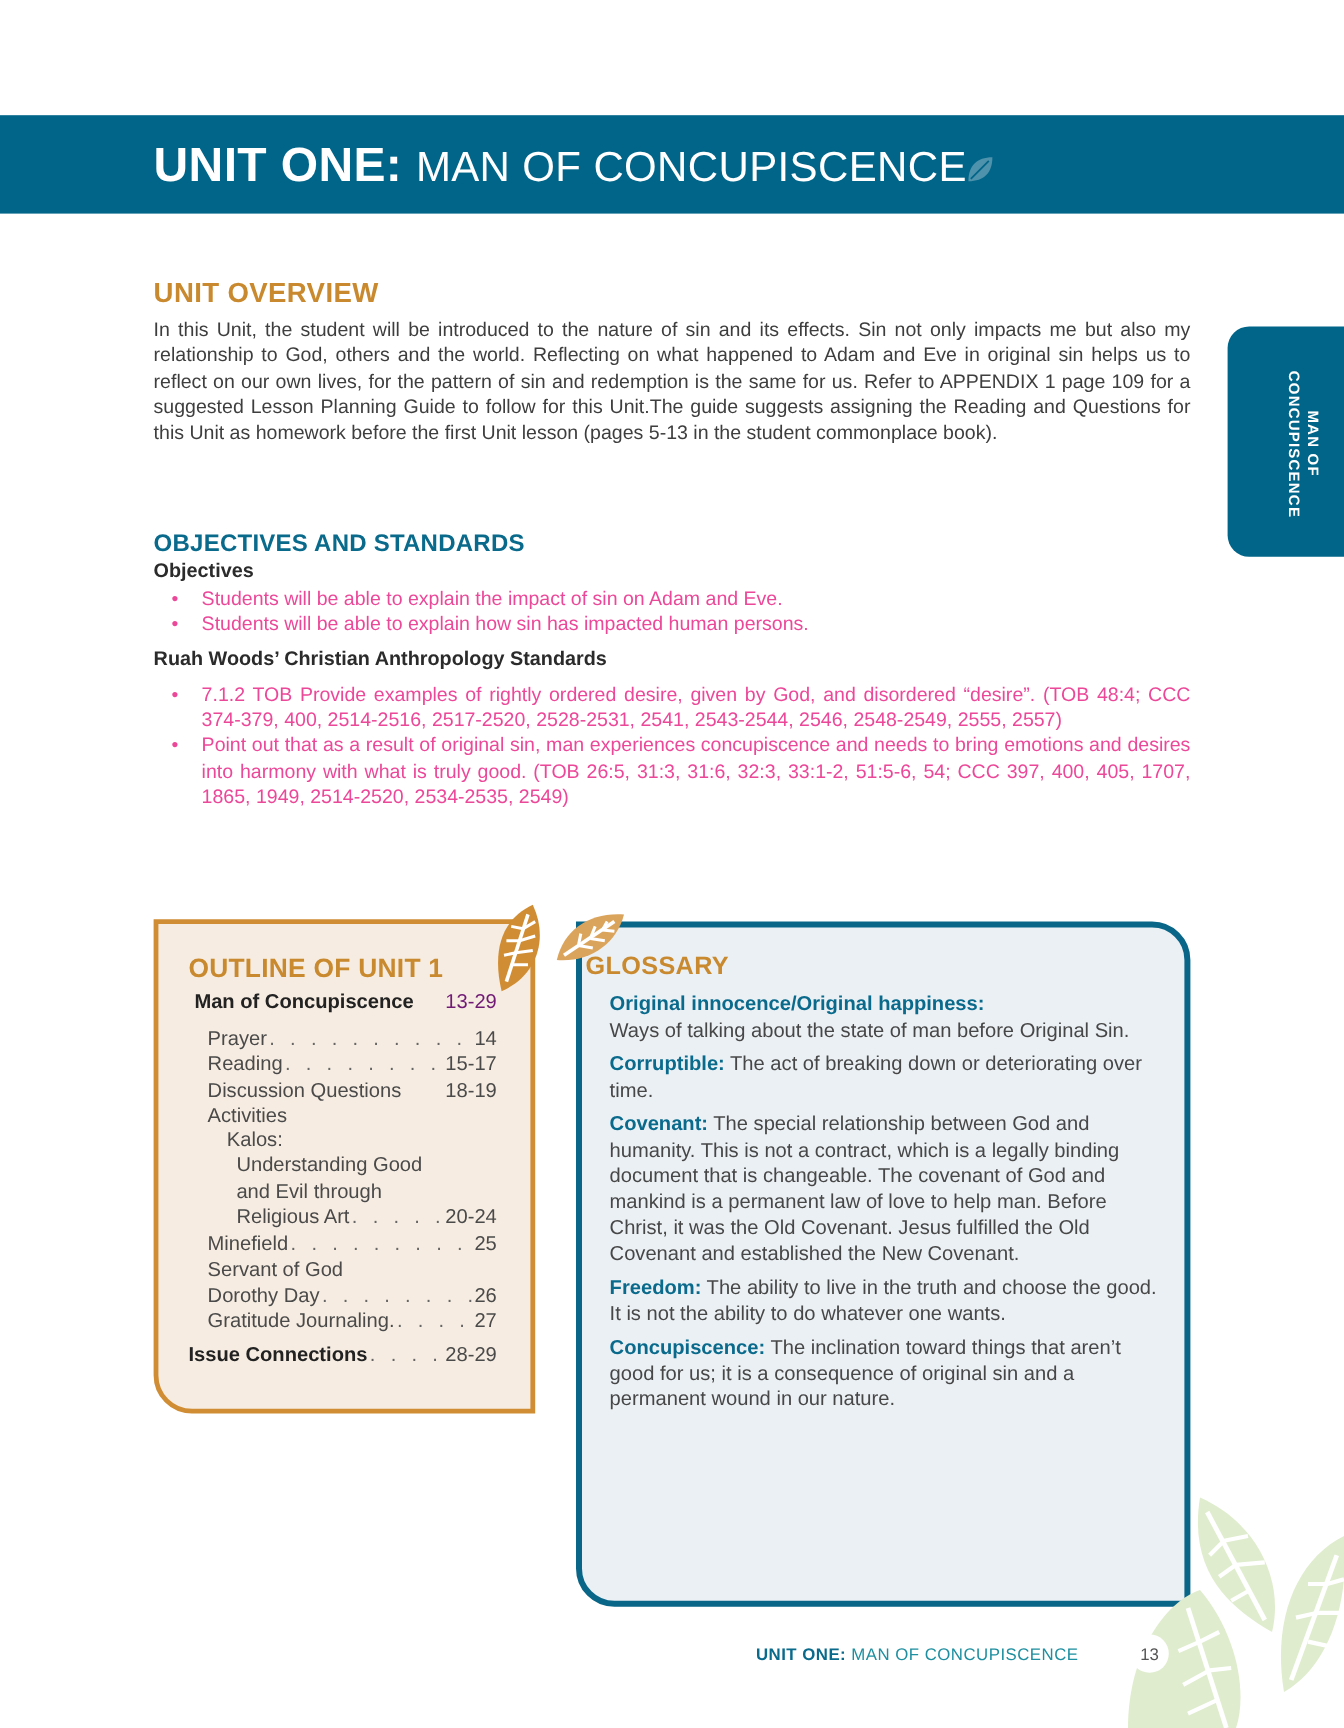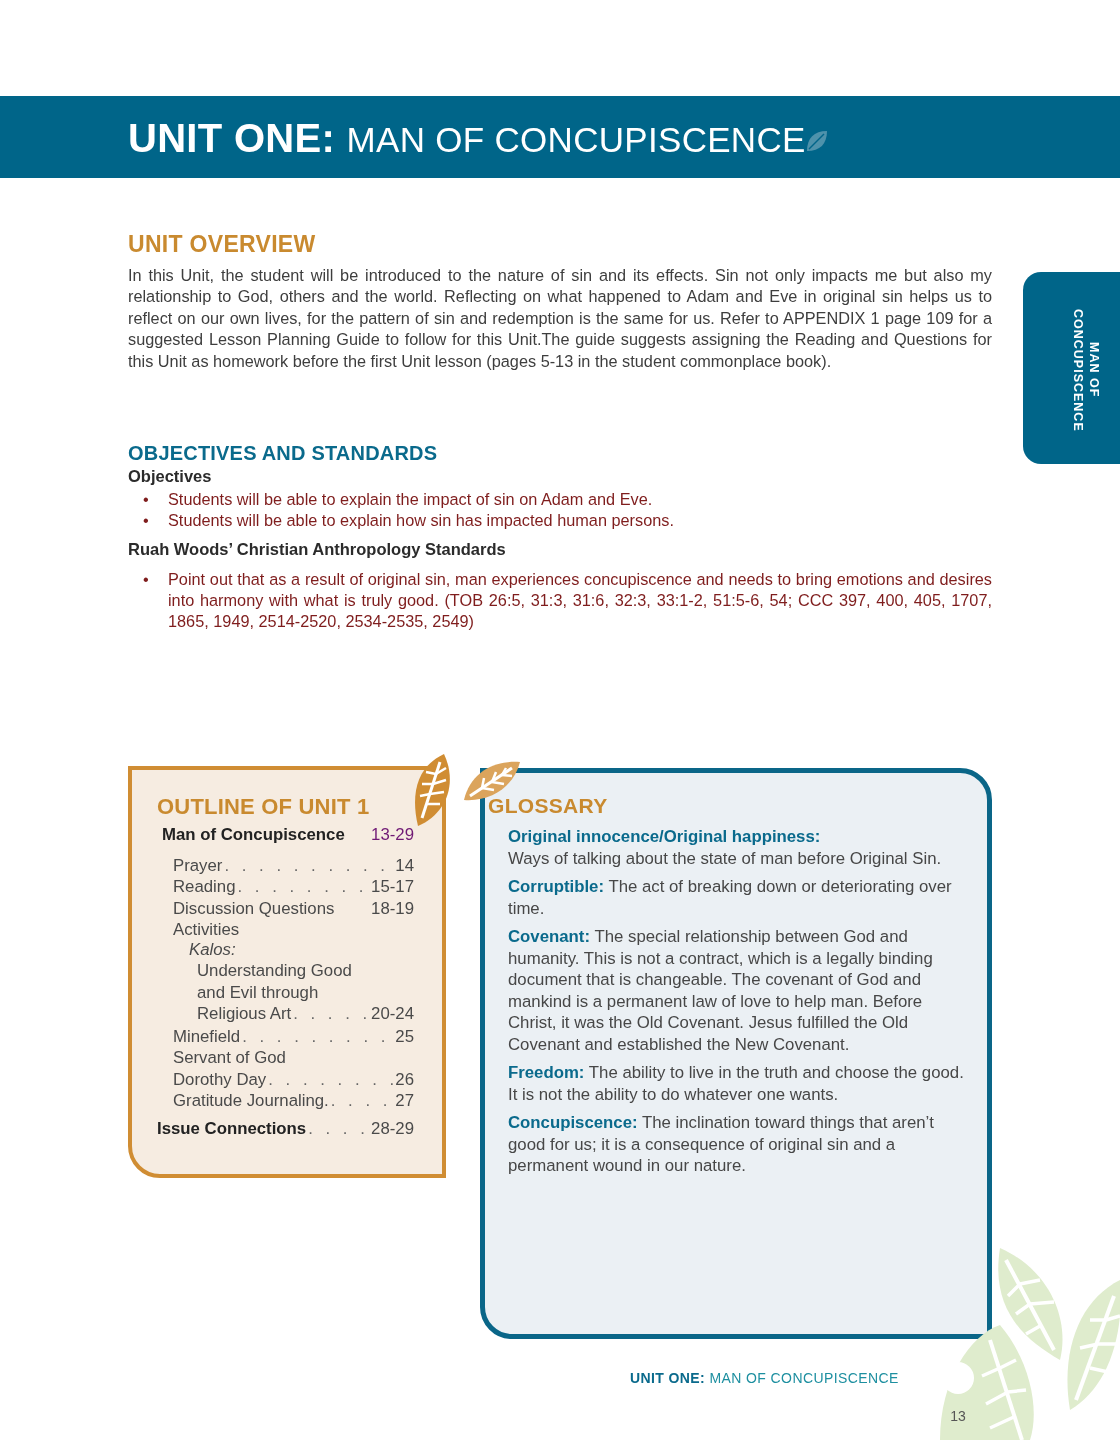--- a/index.html
+++ b/index.html
@@ -36,57 +36,57 @@
 
   .overview-title { position: absolute; left: 128px; top: 231px; font-size: 23px; letter-spacing: 0.3px; }
   .overview-text {
     position: absolute; left: 128px; top: 265px; width: 864px;
     font-size: 16.3px; line-height: 21.4px; text-align: justify; color: #3e3e3e;
   }
   .obj-title { position: absolute; left: 128px; top: 427px; font-size: 20px; letter-spacing: 0.2px; margin-top: 15px; }
   .subhead { position: absolute; left: 128px; font-size: 16.5px; font-weight: bold; color: #2b2b2b; }
   .bullets {
     position: absolute; left: 140px; width: 852px; margin: 0; padding: 0; list-style: none;
-    font-size: 16.3px; line-height: 21.2px; color: #7f1d1d;
+    font-size: 16.3px; line-height: 21.2px; color: #ec4899;
   }
   .bullets li { position: relative; padding-left: 28px; text-align: justify; }
   .bullets li::before { content: "•"; position: absolute; left: 3px; top: 0; }
 
   .outline-box {
     position: absolute; left: 128px; top: 766px; width: 318px; height: 412px;
     background: #f6ece1; border: 4px solid #d08d33; border-radius: 0 0 0 32px;
     box-sizing: border-box;
   }
   .outline-title { position: absolute; left: 157px; top: 794px; font-size: 22px; letter-spacing: 0.2px; }
   .outline-list { position: absolute; left: 162px; top: 825px; width: 252px; font-size: 16.8px; color: #4a4a4a; }
   .o-row { display: flex; justify-content: space-between; align-items: baseline; height: 21.4px; white-space: nowrap; }
   .o-row .lbl { flex: 0 0 auto; }
   .o-row .dots { flex: 1 1 auto; overflow: hidden; color: #666; letter-spacing: 4px; padding: 0 2px; }
   .o-row .pg { flex: 0 0 auto; }
   .o-main { font-weight: bold; color: #222; }
   .ind1 { padding-left: 11px; align-items: flex-end; }
-  .ind2 { padding-left: 27px; font-style: italic; }
+  .ind2 { padding-left: 27px; }
   .ind3 { padding-left: 35px; }
 
   .glossary-box {
     position: absolute; left: 480px; top: 768px; width: 512px; height: 571px;
     background: #ebf0f4; border: 5px solid #0a6688; border-radius: 0 32px 0 32px;
     box-sizing: border-box;
   }
   .glossary-title { position: absolute; left: 488px; top: 794px; font-size: 21px; letter-spacing: 0.3px; }
   .glossary-list { position: absolute; left: 508px; top: 826px; width: 460px; font-size: 16.8px; line-height: 21.5px; color: #474747; }
   .g-entry { margin-bottom: 7px; }
   .g-term { color: #0a6a8c; font-weight: bold; }
 
   .leaf { position: absolute; }
 
   .footer { position: absolute; left: 630px; top: 1370px; font-size: 14px; color: #1d8fa0; letter-spacing: 0.4px; white-space: nowrap; }
   .footer b { color: #0a6a8c; }
   .page-num-bg { position: absolute; left: 942px; top: 1362px; width: 32px; height: 32px; border-radius: 50%; background: #fff; }
-  .page-num { position: absolute; left: 942px; top: 1408px; width: 32px; text-align: center; font-size: 14px; color: #555; }
+  .page-num { position: absolute; left: 942px; top: 1370px; width: 32px; text-align: center; font-size: 14px; color: #555; }
 </style>
 </head>
 <body>
 
 <div class="banner"></div>
 <div class="banner-title">
   <span class="bold">UNIT ONE:</span>
   <span class="light">MAN OF CONCUPISCENCE</span>
 </div>
 <svg class="banner-leaf" viewBox="0 0 26 26">
@@ -104,20 +104,21 @@
 <div class="overview-text">In this Unit, the student will be introduced to the nature of sin and its effects. Sin not only impacts me but also my relationship to God, others and the world. Reflecting on what happened to Adam and Eve in original sin helps us to reflect on our own lives, for the pattern of sin and redemption is the same for us. Refer to APPENDIX 1 page 109 for a suggested Lesson Planning Guide to follow for this Unit.The guide suggests assigning the Reading and Questions for this Unit as homework before the first Unit lesson (pages 5-13 in the student commonplace book).</div>
 
 <div class="obj-title h-blue">OBJECTIVES AND STANDARDS</div>
 <div class="subhead" style="top:467px;">Objectives</div>
 <ul class="bullets" style="top:489px;">
   <li>Students will be able to explain the impact of sin on Adam and Eve.</li>
   <li>Students will be able to explain how sin has impacted human persons.</li>
 </ul>
 <div class="subhead" style="top:540px;">Ruah Woods’ Christian Anthropology Standards</div>
 <ul class="bullets" style="top:569px;">
+  <li>7.1.2 TOB Provide examples of rightly ordered desire, given by God, and disordered “desire”. (TOB 48:4; CCC 374-379, 400, 2514-2516, 2517-2520, 2528-2531, 2541, 2543-2544, 2546, 2548-2549, 2555, 2557)</li>
   <li>Point out that as a result of original sin, man experiences concupiscence and needs to bring emotions and desires into harmony with what is truly good. (TOB 26:5, 31:3, 31:6, 32:3, 33:1-2, 51:5-6, 54; CCC 397, 400, 405, 1707, 1865, 1949, 2514-2520, 2534-2535, 2549)</li>
 </ul>
 
 <div class="outline-box"></div>
 <div class="outline-title h-orange">OUTLINE OF UNIT 1</div>
 <div class="outline-list">
   <div class="o-row o-main" style="margin-bottom:8px;">
     <span class="lbl">Man of Concupiscence</span>
     <span class="dots"></span>
     <span class="pg" style="font-weight:normal;color:#701a75;">13-29</span>

